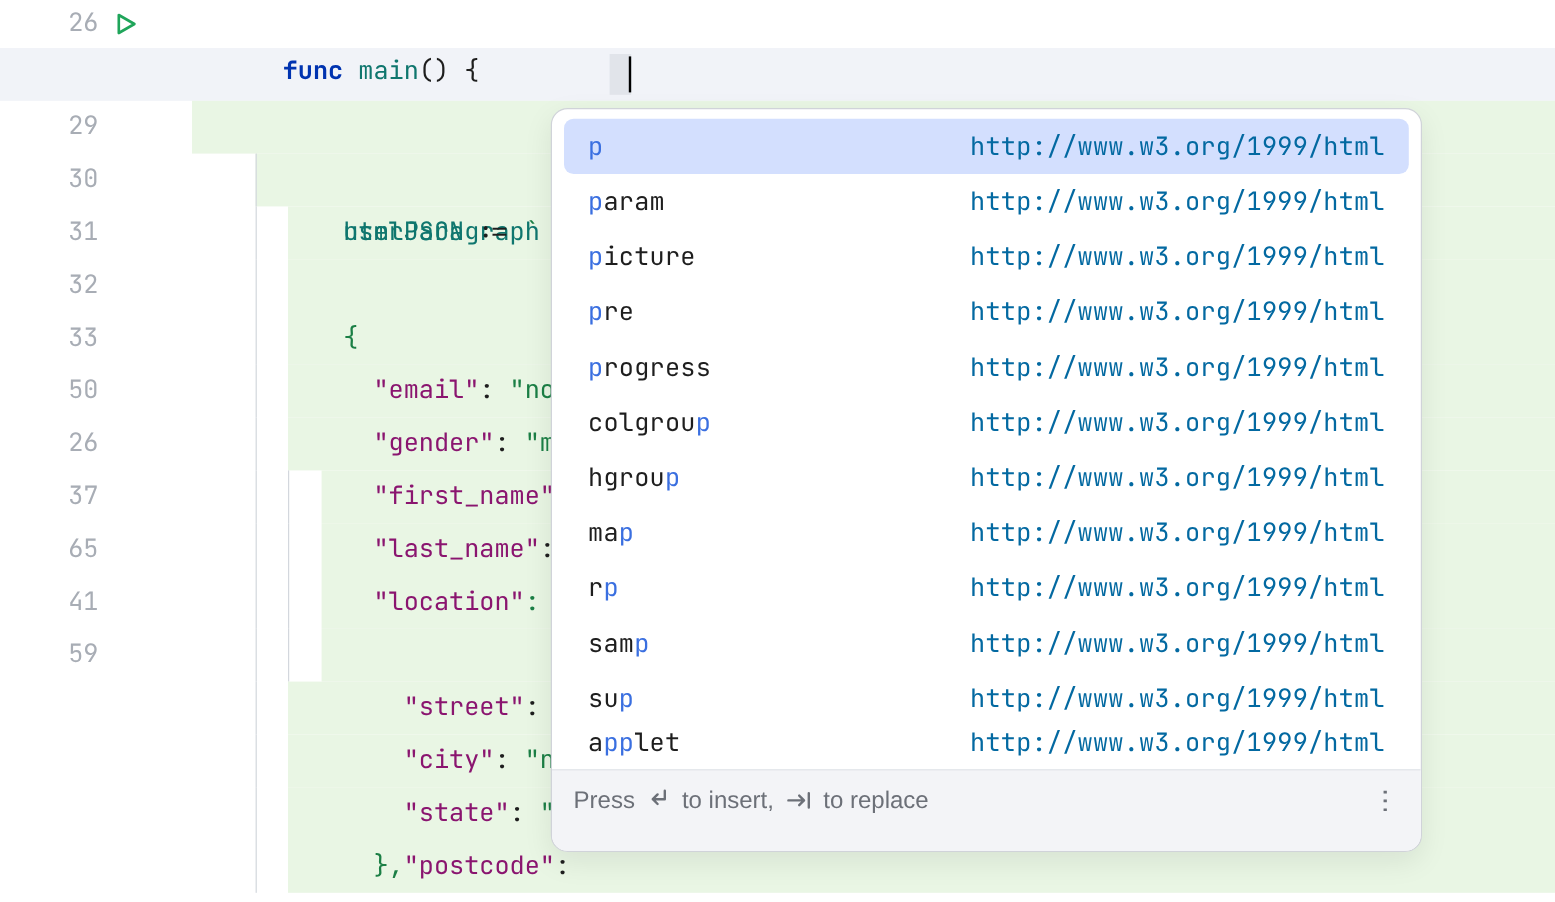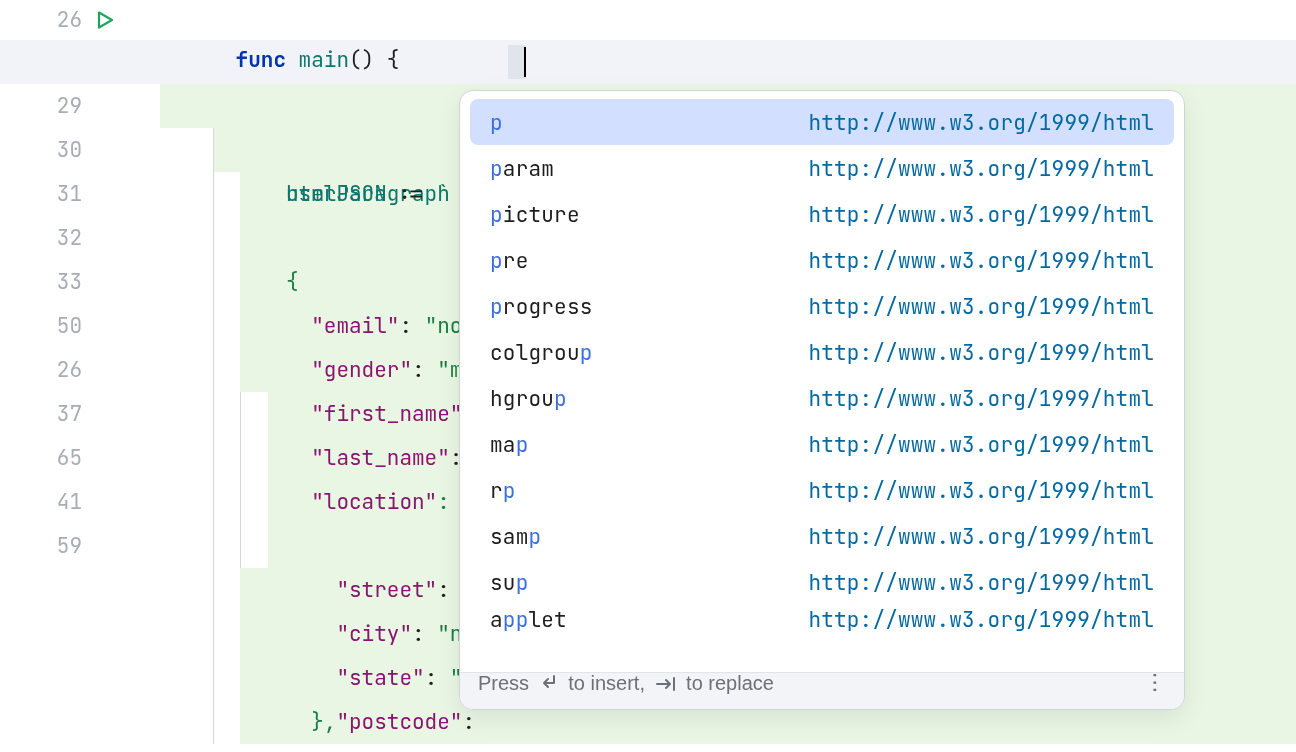--- a/index.html
+++ b/index.html
@@ -158,21 +158,21 @@
     font-size: 21px;
     font-family: "JetBrains Mono","Menlo",monospace;
   }
   .popup-row.selected { background: #d3dffe; }
   .popup-row.clipped { height: 28px; overflow: hidden; align-items: flex-end; }
   .popup-label { color: #1e1e1e; letter-spacing: 0.2px; }
   .popup-label .m { color: #3a6fe0; }
   .popup-ns { color: #0369a1; letter-spacing: 0.2px; }
 
   .popup-footer {
-    height: 37px;
+    height: 68px;
     border-top: 1px solid #e2e4e9;
     background: #f3f4f7;
     display: flex;
     align-items: center;
     justify-content: space-between;
     padding: 0 18px 16px 18px;
     font-family: -apple-system, BlinkMacSystemFont, "Segoe UI", sans-serif;
     font-size: 20px;
     color: #6c7078;
   }

